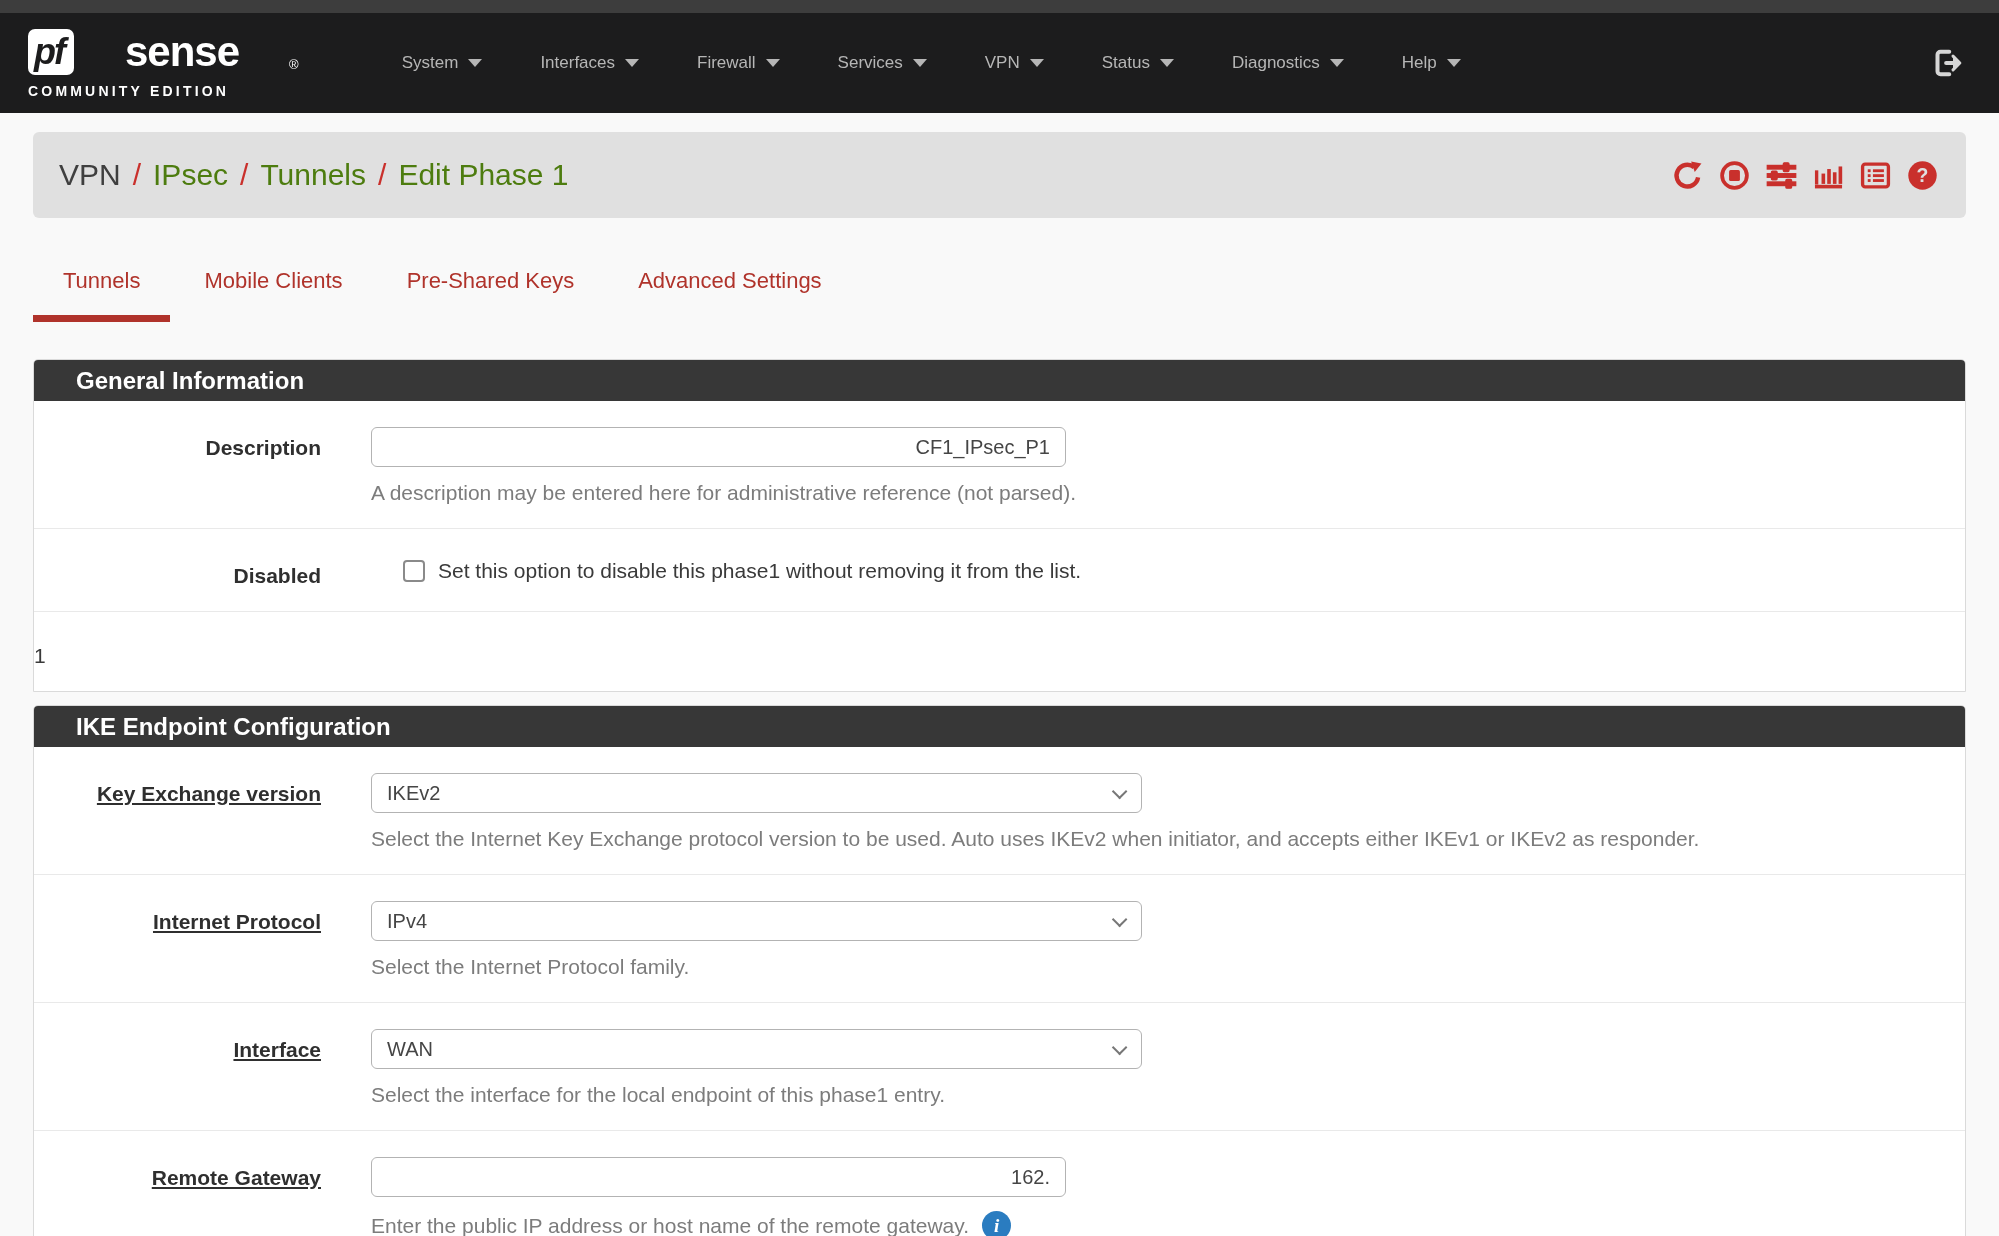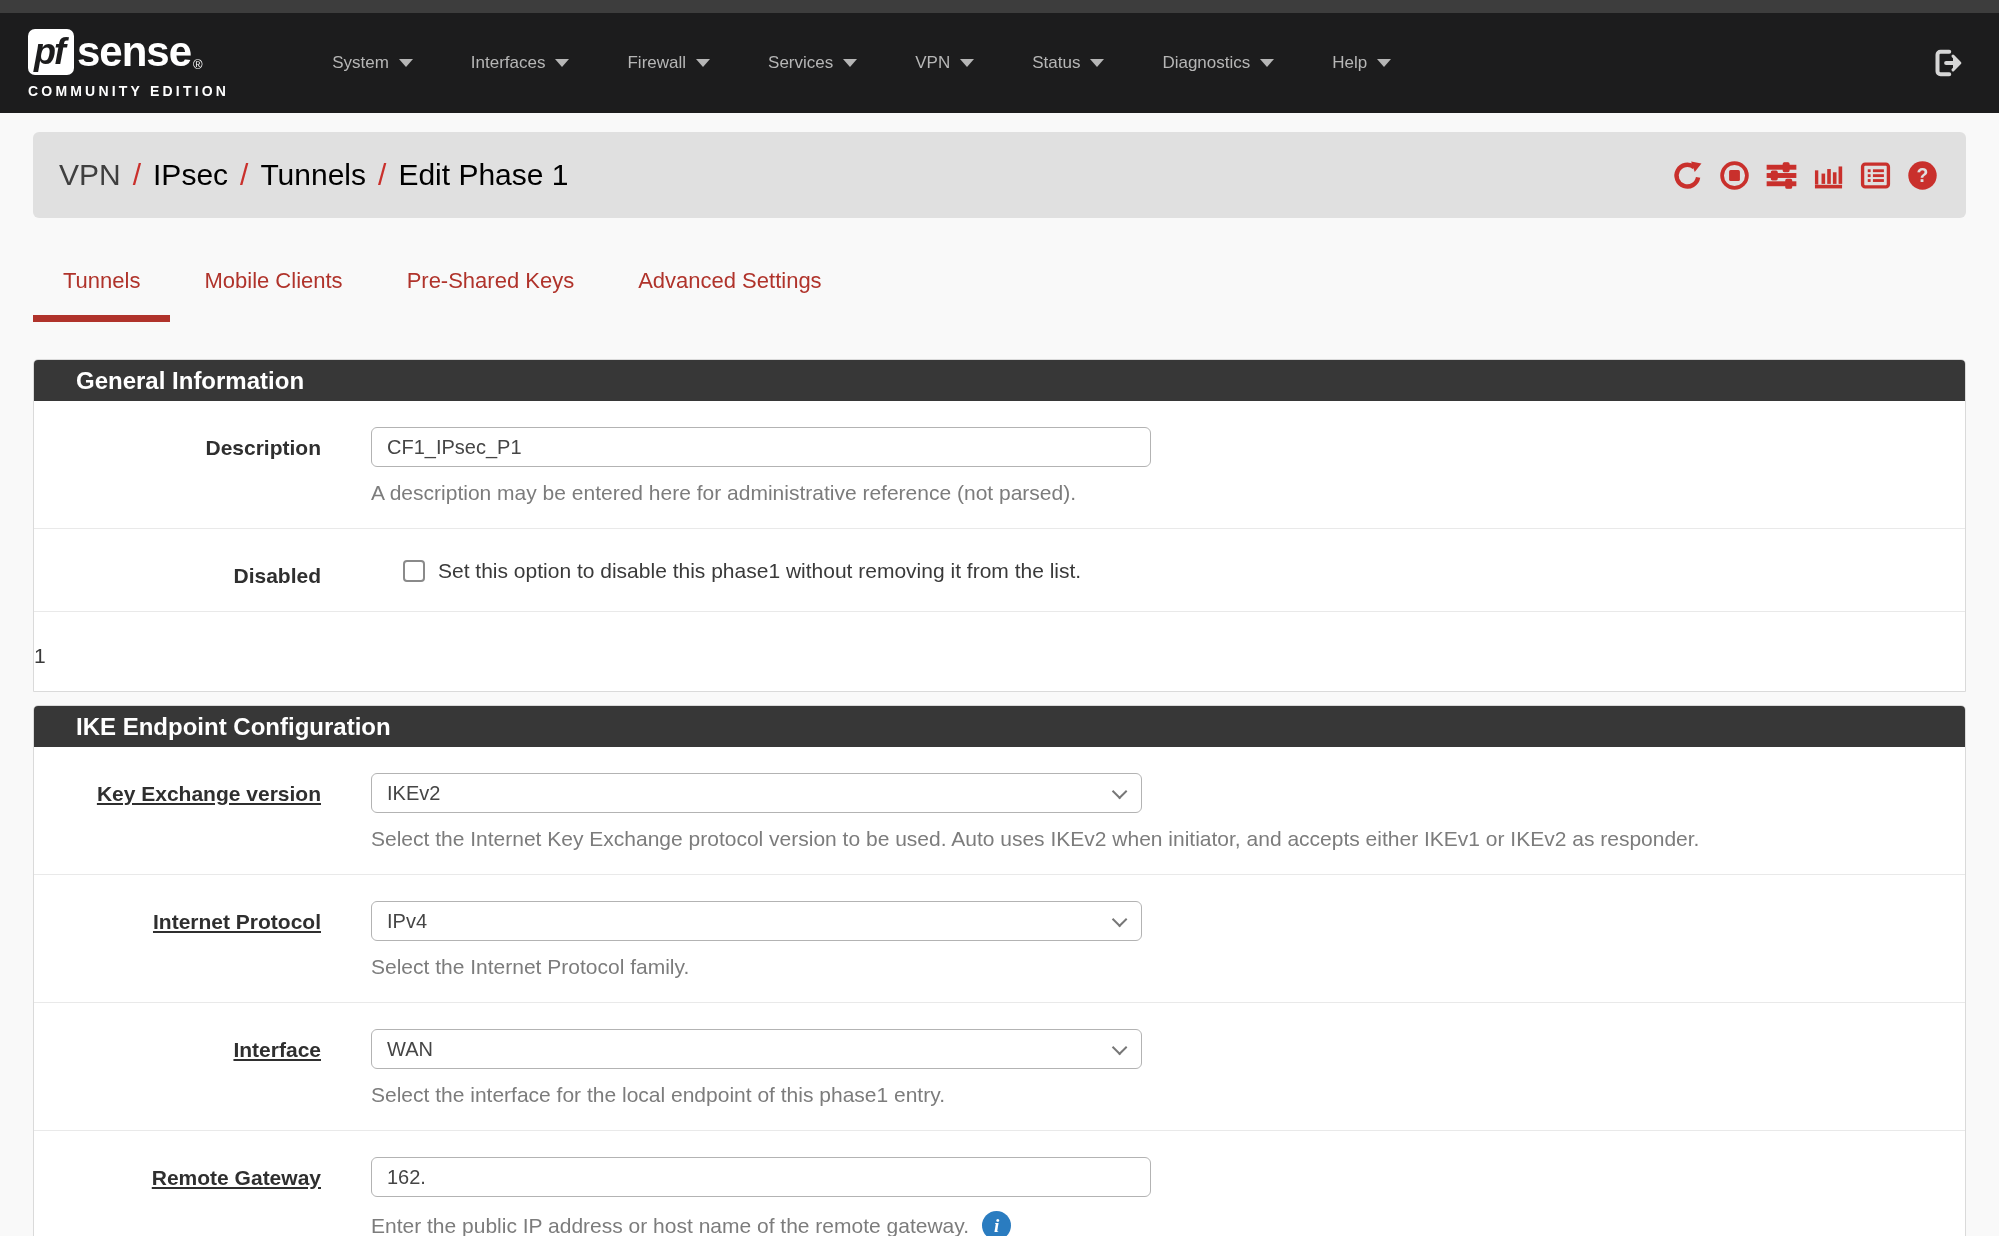--- a/index.html
+++ b/index.html
@@ -11,21 +11,21 @@
   }
 
   
   .top-strip { height:13px; background:#3d3d3d; }
   .navbar {
     height:100px; background:#1c1c1d;
     display:flex; align-items:center;
     padding:0 36px 0 28px;
   }
   .brand { display:flex; flex-direction:column; margin-right:74px; cursor:pointer; }
-  .brand-row { display:flex; align-items:center; }
+  .brand-row { display:flex; align-items:center;gap:48px; }
   .brand-box {
     background:#fff; border-radius:7px; width:46px; height:46px;
     display:flex; align-items:center; justify-content:center; margin-right:3px;
   }
   .brand-pf { font-size:36px; font-weight:bold; font-style:italic; color:#1c1c1d; letter-spacing:-2px; padding-right:4px;}
   .brand-sense { font-size:42px; font-weight:bold; color:#fff; letter-spacing:-1px; }
   .brand-reg { font-size:13px; color:#fff; align-self:flex-end; margin:0 0 4px 2px; }
   .brand-sub { font-size:14px; color:#fff; letter-spacing:3.2px; margin-top:7px; font-weight:bold; }
   .nav-menu { display:flex; align-items:center; list-style:none; }
   .nav-item {
@@ -42,21 +42,21 @@
 
   
   .crumbbar {
     margin:19px 33px 0; width:1933px; height:86px;
     background:#e0e0e0; border-radius:6px;
     display:flex; align-items:center; padding:0 28px 0 26px;
   }
   .crumb { font-size:30px; display:flex; align-items:baseline; gap:12px; white-space:nowrap; }
   .crumb-root { color:#3f3f3f; }
   .crumb-sep { color:#c9302c; }
-  .crumb-link { color:#000000; cursor:pointer; }
+  .crumb-link { color:#4d7c0f; cursor:pointer; }
   .crumb-icons { margin-left:auto; display:flex; align-items:center; gap:16px; }
   .hicon { width:31px; height:31px; color:#c9302c; cursor:pointer; display:block; }
 
   
   .tabs { display:flex; list-style:none; margin:50px 0 37px 33px; }
   .tab {
     font-size:22px; color:#b0332b; padding:0 30px 21px; margin-right:4px;
     cursor:pointer; white-space:nowrap;
   }
   .tab.active { border-bottom:7px solid #b0332b; }
@@ -76,23 +76,23 @@
     padding:26px 20px 23px 0;
   }
   .frow + .frow { border-top:1px solid #e9e9e9; }
   .flabel {
     text-align:right; padding:9px 50px 0 0;
     font-size:21px; font-weight:bold; color:#2f2f2f;
   }
   .flabel.required { text-decoration:underline; }
   .fcontrol {}
   .tinput {
-    width:780px; height:40px; border:1px solid #b3b3b3; border-radius:6px;
+    width:695px; height:40px; border:1px solid #b3b3b3; border-radius:6px;
     padding:0 15px; font-size:20px; color:#454545; background:#fff;
-    font-family:"Liberation Sans", sans-serif; outline:none; display:block;
+    font-family:"Liberation Sans", sans-serif; outline:none; display:block;text-align:right;
   }
   .fake-select {
     width:771px; height:40px; border:1px solid #b3b3b3; border-radius:6px;
     padding:0 18px 0 15px; font-size:20px; color:#454545; background:#fff;
     display:flex; align-items:center; cursor:pointer;gap:22px;
   }
   .chev {
     margin-left:auto; width:11px; height:11px;
     border-right:2.4px solid #777; border-bottom:2.4px solid #777;
     transform:rotate(45deg) translateY(-3px);

